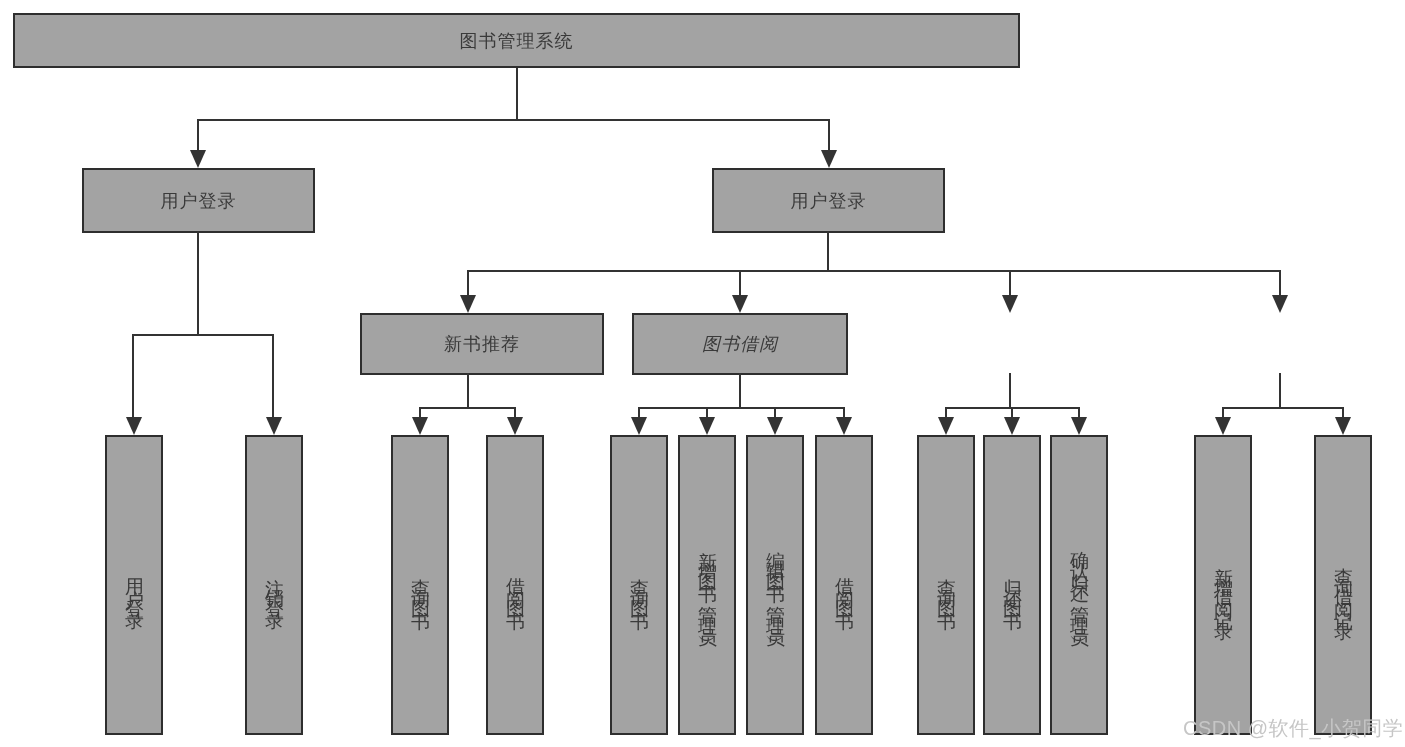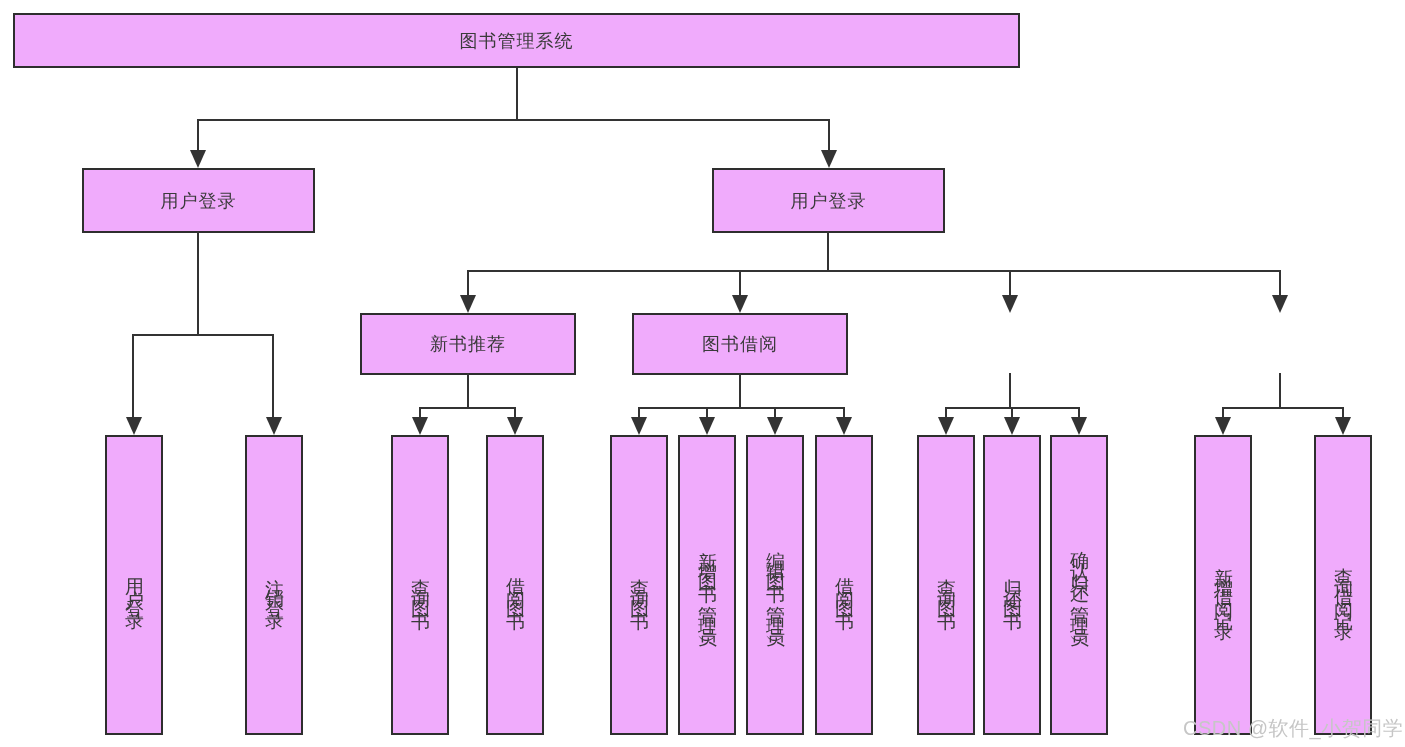--- a/index.html
+++ b/index.html
@@ -3,21 +3,21 @@
 <meta charset="utf-8">
 <style>
   :root{
     --line:#333333; --border:#2e2e2e; --text:#3a3a3a;
     --watermark:#c6c6c6; --background:#ffffff;
   }
   html,body{margin:0;padding:0;background:var(--background);}
   body{font-family:"Liberation Sans","DejaVu Sans",sans-serif;}
   .canvas{position:relative;width:1405px;height:747px;background:var(--background);overflow:hidden;}
   .box{
-    position:absolute;box-sizing:border-box;background:#f0abfc;
+    position:absolute;box-sizing:border-box;background:#a3a3a3;
     border:2px solid var(--border);
     display:flex;align-items:center;justify-content:center;
   }
   .hlabel{font-size:18px;color:var(--text);letter-spacing:1px;white-space:nowrap;}
   .vtext{
     writing-mode:vertical-rl;text-orientation:mixed;
     font-size:19px;color:var(--text);letter-spacing:11px;line-height:1.1;
   }
   .vl{position:absolute;width:2px;background:var(--line);}
   .hl{position:absolute;height:2px;background:var(--line);}
@@ -40,24 +40,24 @@
     <span class="hlabel">图书管理系统</span>
   </div>
 
   <div class="box" style="left:82px;top:168px;width:233px;height:65px;">
     <span class="hlabel">用户登录</span>
   </div>
   <div class="box" style="left:712px;top:168px;width:233px;height:65px;">
     <span class="hlabel">用户登录</span>
   </div>
 
-  <div class="box" style="left:360px;top:313px;width:216px;height:62px;">
+  <div class="box" style="left:360px;top:313px;width:244px;height:62px;">
     <span class="hlabel">新书推荐</span>
   </div>
-  <div class="box" style="left:632px;top:313px;width:216px;height:62px;">
+  <div class="box" style="left:632px;top:313px;width:216px;height:62px;font-style:italic;">
     <span class="hlabel">图书借阅</span>
   </div>
 
   <div class="box" style="left:105px;top:435px;width:58px;height:300px;">
     <span class="vtext">用户登录</span>
   </div>
   <div class="box" style="left:245px;top:435px;width:58px;height:300px;">
     <span class="vtext">注销登录</span>
   </div>
 

